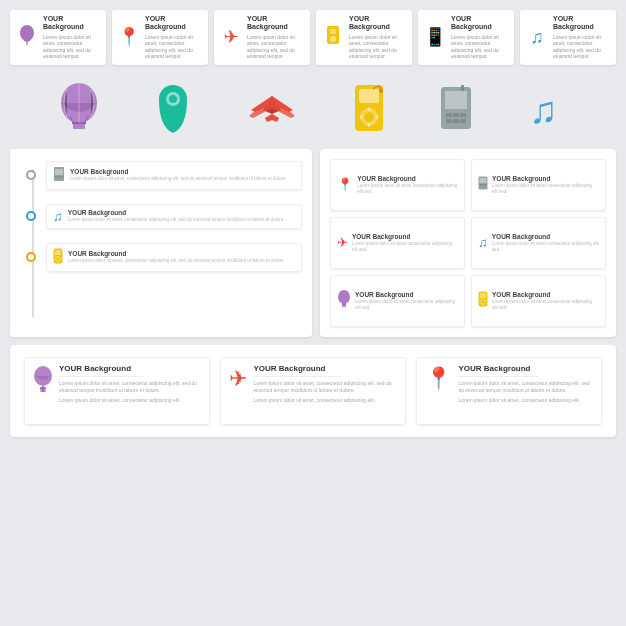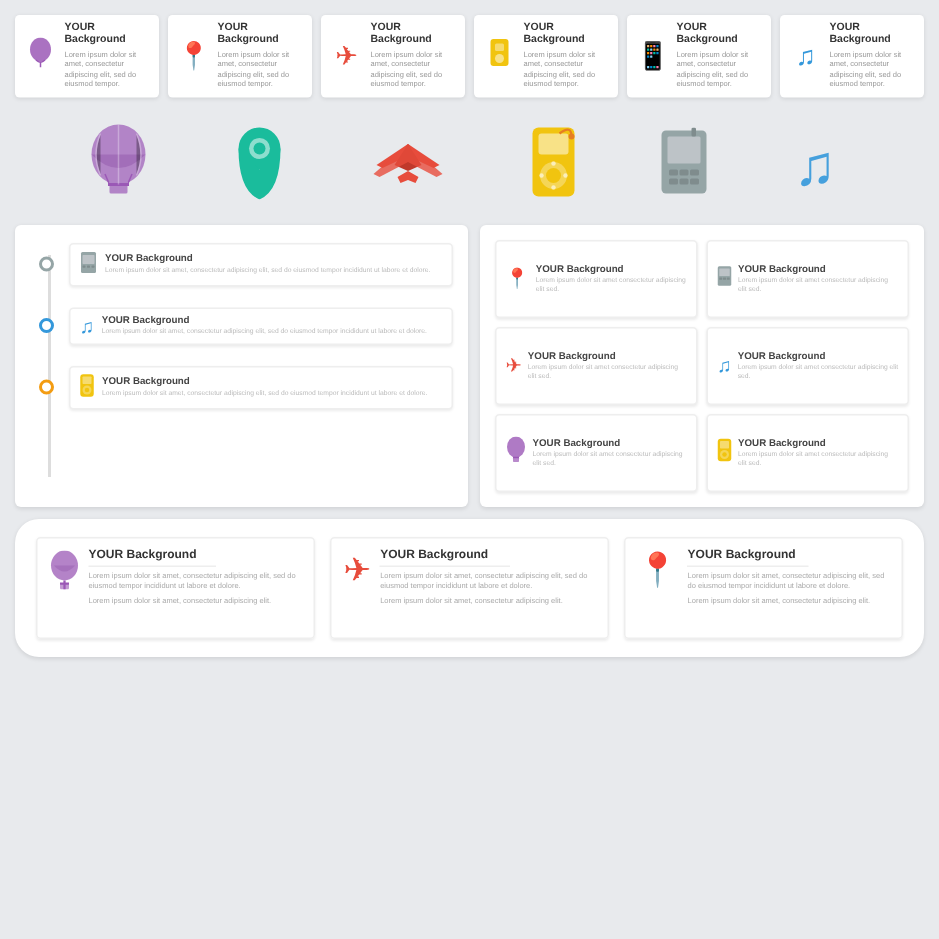--- a/index.html
+++ b/index.html
@@ -136,21 +136,21 @@
       display: flex;
       align-items: center;
       gap: 4px;
       box-shadow: 0 1px 2px rgba(0,0,0,0.08);
       min-height: 52px;
     }
 
     
     .bottom-section {
       background: white;
-      border-radius: 16px;
+      border-radius: 4px;
       margin: 8px 10px 10px 10px;
       padding: 12px 14px;
       box-shadow: 0 1px 3px rgba(0,0,0,0.1);
       display: flex;
       gap: 10px;
       align-items: flex-start;
     }
     .bottom-card {
       flex: 1;
       border: 1px solid #eee;

